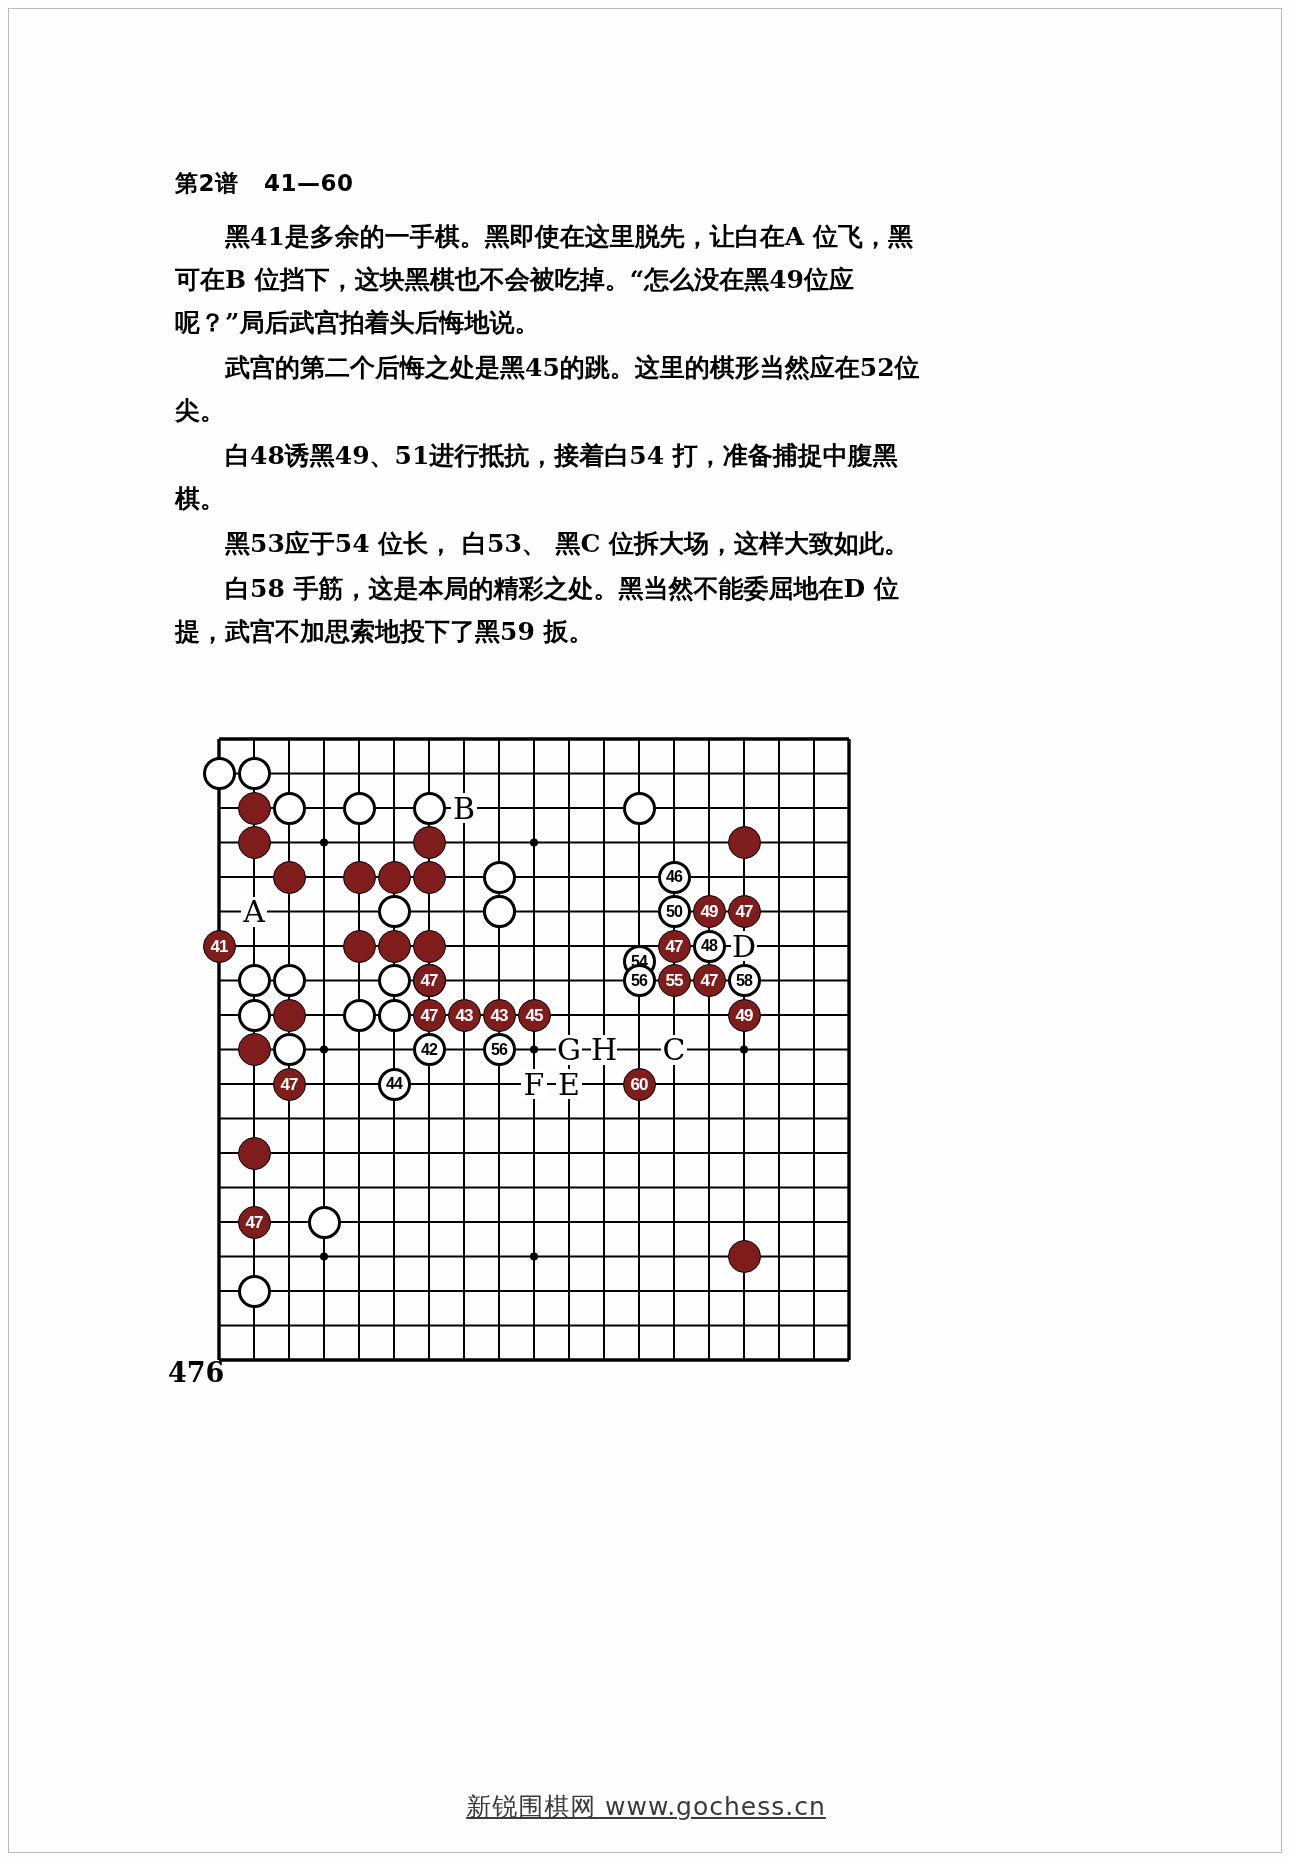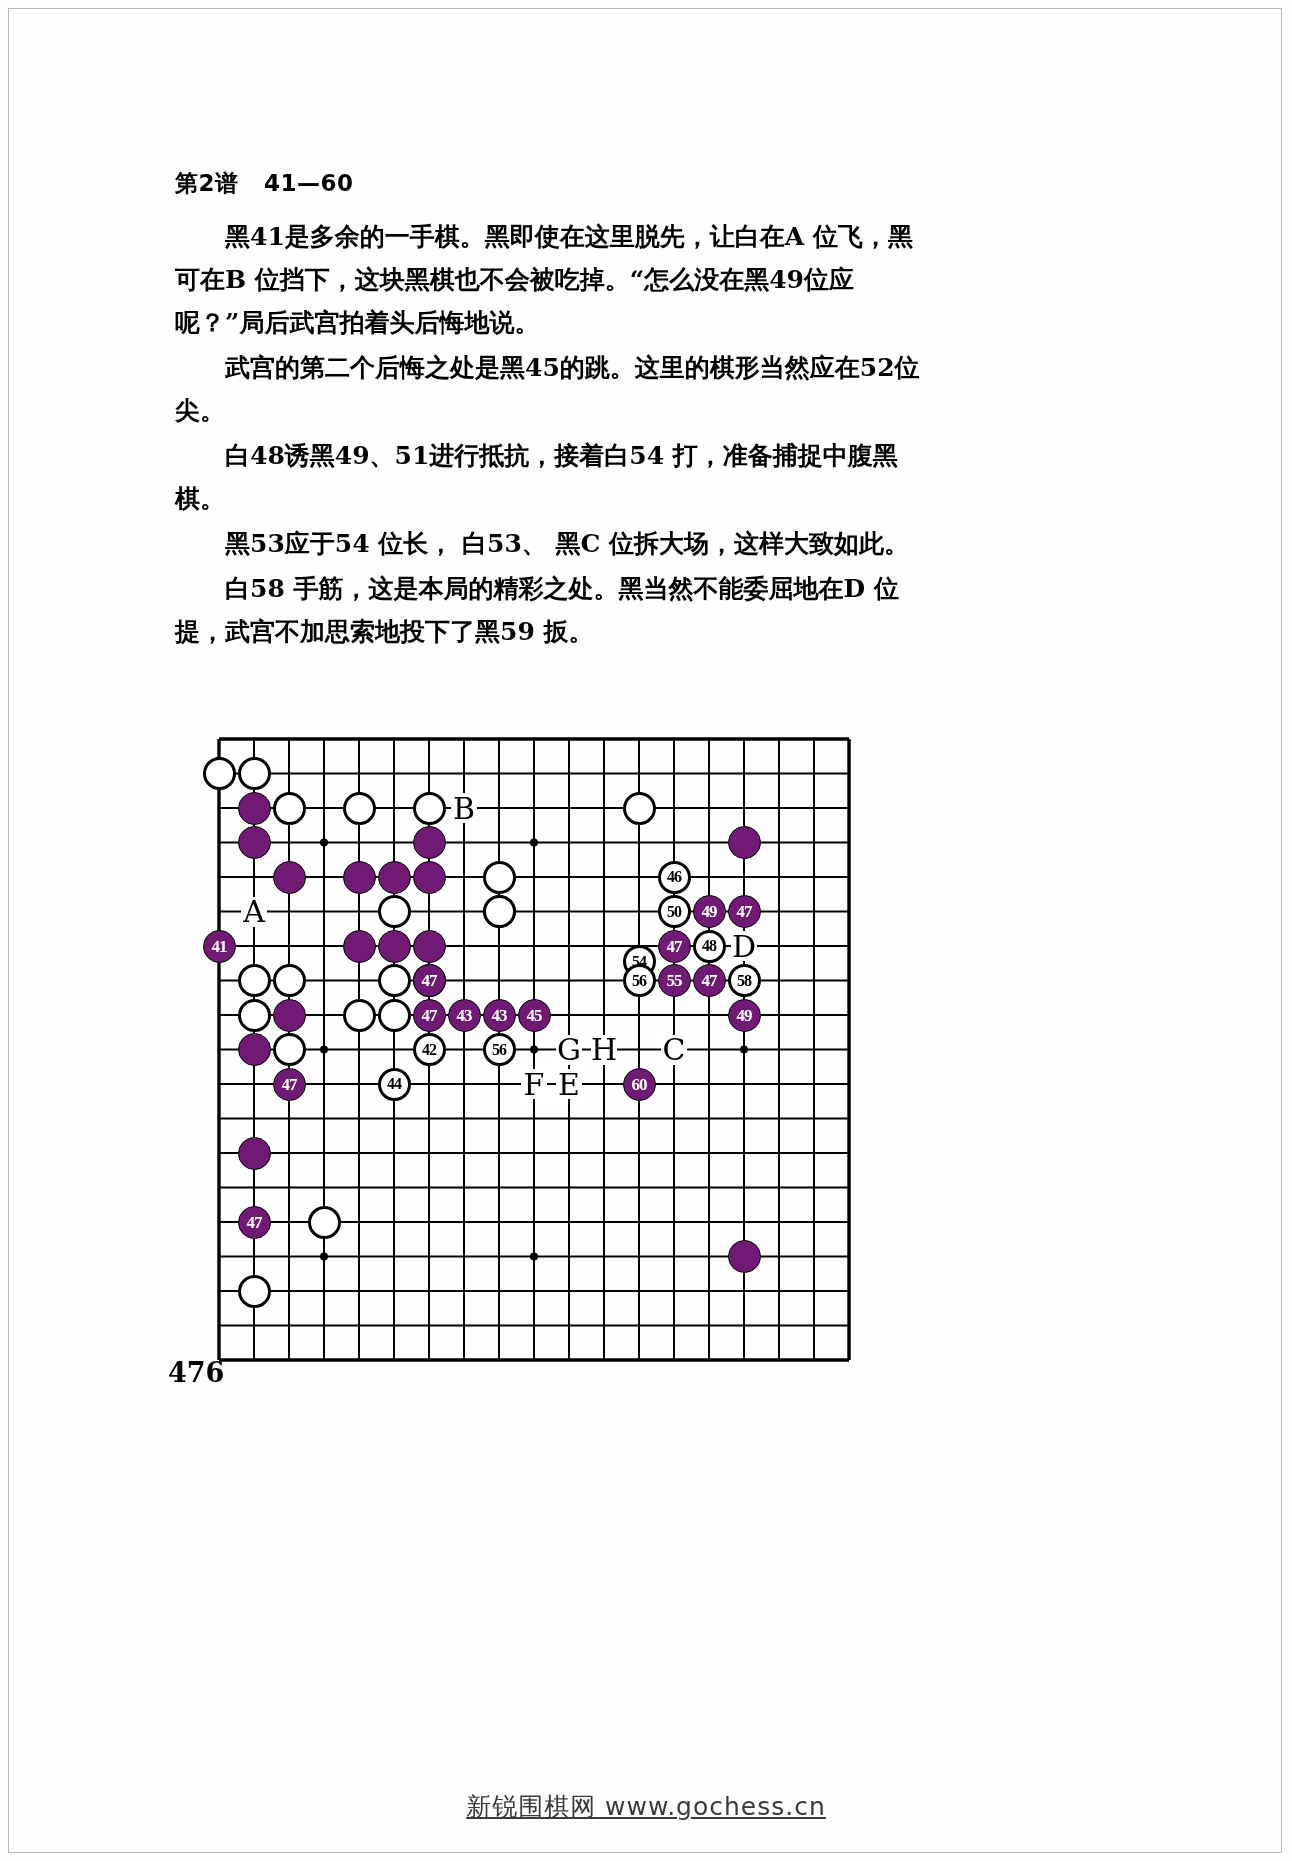--- a/index.html
+++ b/index.html
@@ -37,24 +37,24 @@
   }
   
   #board-wrap{
     position:absolute;left:213px;top:733px;width:638px;height:624px;
   }
   #board-canvas{position:absolute;left:0;top:0;}
   .stone{
     position:absolute;border-radius:50%;
     box-sizing:border-box;
     display:flex;align-items:center;justify-content:center;
-    font-family:Liberation Serif, serif;
+    font-family:Liberation Sans, sans-serif;
     font-weight:bold;line-height:1;
   }
-  .stone.black{background:#701a75;border:1px solid #000;color:#fff;}
+  .stone.black{background:#7f1d1d;border:1px solid #000;color:#fff;}
   .stone.white{background:#fff;border:3px solid #000;color:#000;}
   .stone .num{font-size:17px;letter-spacing:-1px;}
   .stone.white .num{font-size:16px;letter-spacing:-1px;}
   .marker{
     position:absolute;
     font-family:"DejaVu Serif","Liberation Serif",serif;
     font-size:30px;color:#000;font-weight:normal;
     display:flex;align-items:center;justify-content:center;
     background:#fff;
   }

